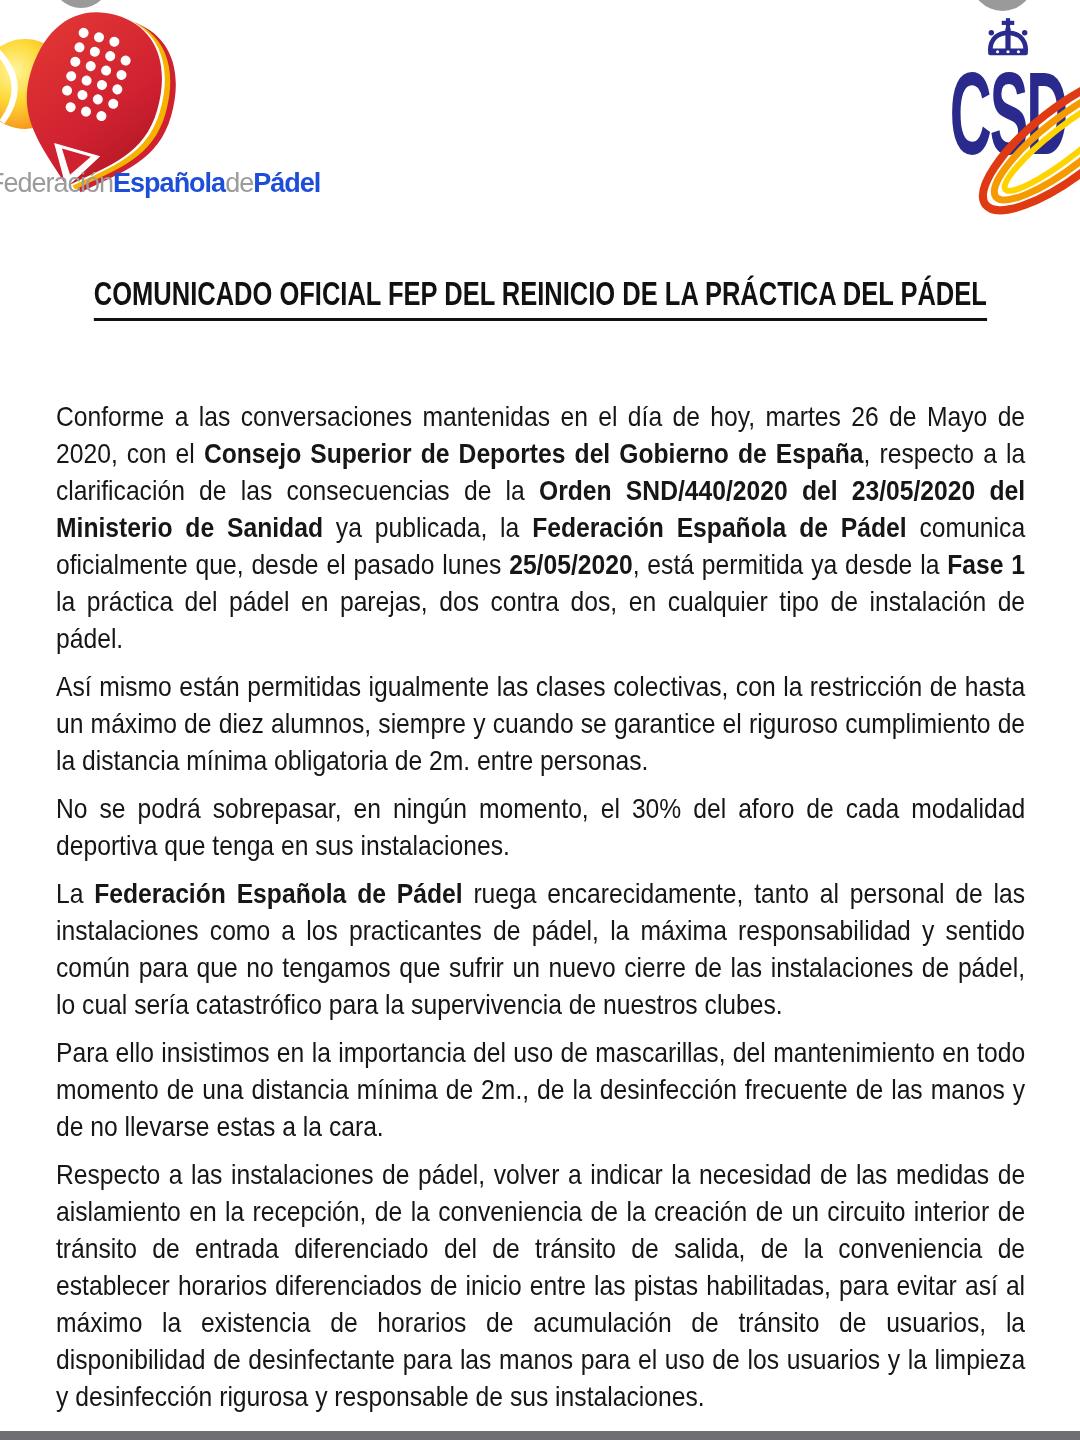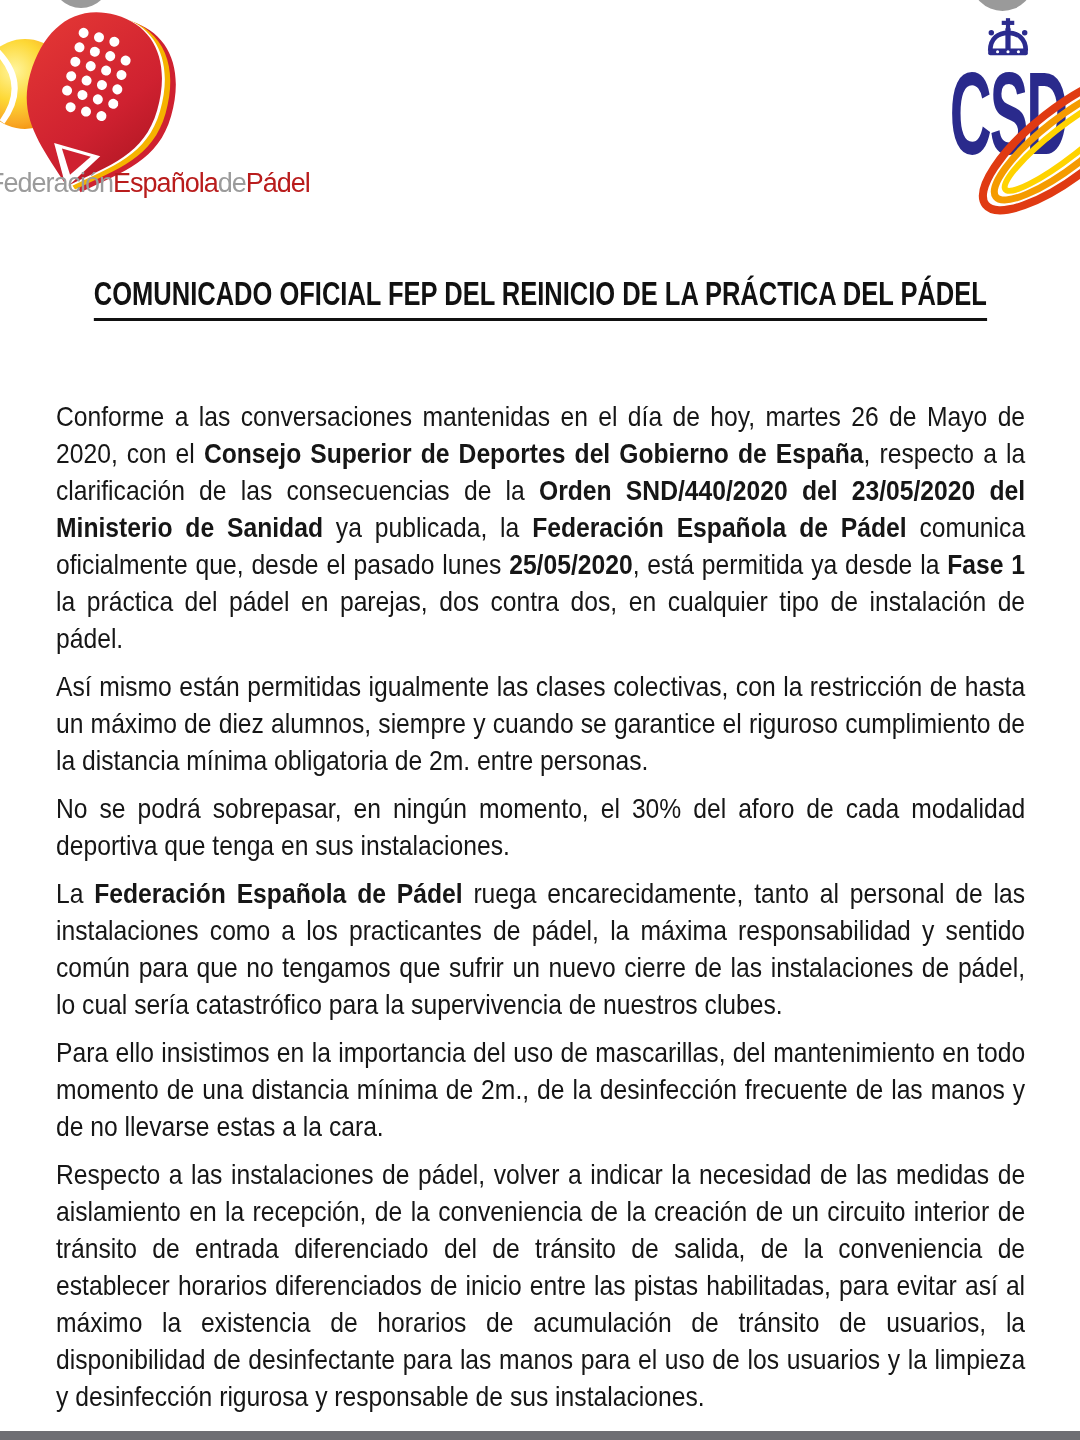--- a/index.html
+++ b/index.html
@@ -20,21 +20,21 @@
   .fep-word{
     position:absolute;left:150px;top:48px;
     font-size:142px;line-height:1;font-weight:bold;color:#141414;
     letter-spacing:-9px;white-space:nowrap;
   }
   .fep-caption{
     position:absolute;left:-12px;top:167px;
     font-size:27px;line-height:32px;letter-spacing:-1px;white-space:nowrap;
   }
   .fep-caption span{color:#9b9b9b;}
-  .fep-caption span.b{color:#b91c1c;font-weight:normal;}
+  .fep-caption span.b{color:#1d4ed8;font-weight:bold;}
 
   
   .csd-logo{position:absolute;left:933px;top:8px;width:150px;height:215px;}
   .csd-crown{position:absolute;left:50%;transform:translateX(-50%);top:10px;width:48px;height:40px;}
   .csd-word{
     position:absolute;left:50%;top:48px;
     transform:translateX(-50%) scaleX(0.5);
     font-size:116px;line-height:1;font-weight:bold;color:#2a2a8c;letter-spacing:-4px;
     white-space:nowrap;
   }

